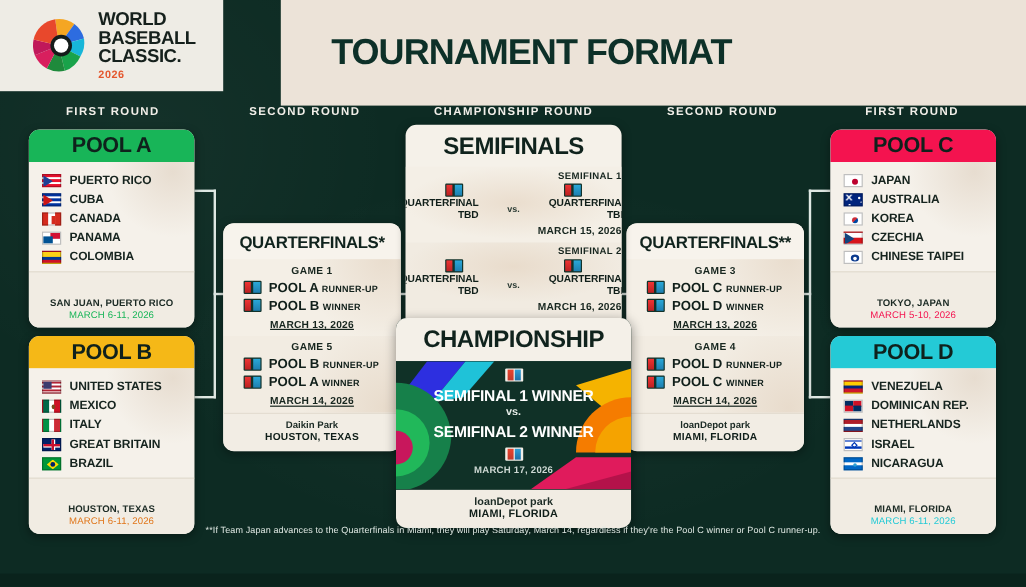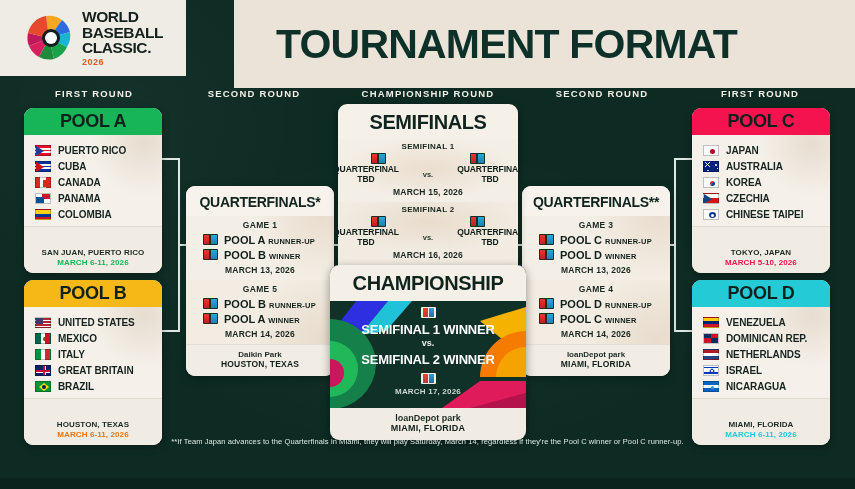--- a/index.html
+++ b/index.html
@@ -14,21 +14,21 @@
     overflow:hidden; }
 
   
   #header { position:absolute; left:0; top:0; width:855px; height:88px; display:flex;gap:48px; }
   #logo-box { width:186px; height:76px; background:#eeece5; display:flex; align-items:center; justify-content:center; gap:7px; }
   #logo-mark { width:52px; height:52px; position:relative; flex:none; }
   #logo-text { display:flex; flex-direction:column; line-height:1.0; }
   #logo-text .l { font-weight:900; font-size:15.5px; letter-spacing:-0.4px; color:#15201c; }
   #logo-text .yr { font-weight:900; font-size:9px; color:#e4572e; letter-spacing:0.5px; margin-top:2px; }
   #title-box { flex:1; background:#ece3d8; display:flex; align-items:center; padding-left:42px; }
-  #title-box h1 { font-size:41px; font-weight:900; letter-spacing:-0.8px; color:#0d3028; white-space:nowrap; }
+  #title-box h1 { font-size:30px; font-weight:900; letter-spacing:-0.8px; color:#0d3028; white-space:nowrap; }
 
   
   .round-label { position:absolute; top:88px; font-size:9.5px; font-weight:700; letter-spacing:1.2px;
                  color:#f2efe9; text-align:center; }
 
   
   .conn { position:absolute; background:#dfe8e3; }
 
   
   .pool { position:absolute; width:138px; border-radius:9px; overflow:hidden;
@@ -37,47 +37,47 @@
                font-size:18px; font-weight:900; letter-spacing:-0.3px; color:#0f211c; }
   .pool-body { padding:7px 0 4px 0;
                background:
                  radial-gradient(circle 78px at 120px 8px, rgba(214,196,176,.45), rgba(214,196,176,0) 70%),
                  #f5f1ea; }
   .team { display:flex; align-items:center; gap:7px; padding:2.5px 0 2.5px 11px; }
   .flag { width:16px; height:11px; flex:none; border:0.5px solid rgba(0,0,0,.25); position:relative; overflow:hidden; }
   .team-name { font-size:10px; font-weight:800; color:#16241f; letter-spacing:-0.1px; }
   .pool-foot { border-top:1px solid #e2dbcf; padding:5px 4px 6px; text-align:center; background:#f1ece3; }
   .pool-foot .city { font-size:8px; font-weight:700; color:#1b2a24; letter-spacing:.1px;margin-top:16px; }
-  .pool-foot .dates { font-size:8px; font-weight:700; letter-spacing:.1px; margin-top:1px; }
+  .pool-foot .dates { font-size:8px; font-weight:400; letter-spacing:.1px; margin-top:1px; }
 
   
   .qf { position:absolute; width:148px; border-radius:9px; overflow:hidden;
         background:#f5f1e9; box-shadow:0 2px 8px rgba(0,0,0,.35); }
   .qf-head { text-align:center; font-size:14px; font-weight:900; color:#10231d;
              padding:8px 0 6px; letter-spacing:-0.3px; background:#f7f3ec; }
   .qf-game { padding:4px 0 5px; text-align:center;
              background: radial-gradient(circle 96px at 135px 0px, rgba(222,203,182,.5), rgba(222,203,182,0) 72%), #f4efe6; }
   .qf-game.alt { background: radial-gradient(circle 96px at 135px 60px, rgba(222,203,182,.5), rgba(222,203,182,0) 72%), #f2ece2; }
   .qf-gtitle { font-size:8.5px; font-weight:800; color:#17261f; letter-spacing:.3px; margin-bottom:2px; }
   .qf-row { display:flex; align-items:center; gap:6px; padding:1.5px 0 1.5px 17px; }
   .qf-badge { width:15px; height:11px; flex:none; border-radius:1px; background:#12322a; position:relative; overflow:hidden; }
   .qf-badge::before{content:"";position:absolute;left:1px;top:1px;width:5px;height:9px;background:linear-gradient(#e33,#b22);}
   .qf-badge::after{content:"";position:absolute;right:1px;top:1px;width:6px;height:9px;background:linear-gradient(#2aa8d8,#1e7fb0);}
   .qf-team { font-size:11px; font-weight:900; color:#101f1a; }
   .qf-team small { font-size:7.5px; font-weight:800; letter-spacing:.2px; }
-  .qf-date { font-size:8.5px; font-weight:800; color:#17261f; margin-top:3px; letter-spacing:.2px; }
+  .qf-date { font-size:8.5px; font-weight:800; color:#17261f; margin-top:3px; letter-spacing:.2px;text-decoration:underline; }
   .qf-foot { text-align:center; padding:5px 4px 7px; border-top:1px solid #e4ddd1; background:#f2ede4; }
   .qf-foot .v1 { font-size:8px; font-weight:800; color:#1c2b25; }
   .qf-foot .v2 { font-size:8.5px; font-weight:900; color:#101f1a; letter-spacing:.2px; }
 
   
   #semis { position:absolute; left:338px; top:104px; width:180px; border-radius:9px; overflow:hidden;
            background:#f5f1e9; box-shadow:0 2px 8px rgba(0,0,0,.35); }
   #semis .sf-head { text-align:center; font-size:20px; font-weight:900; color:#10231d; padding:7px 0 5px; letter-spacing:-0.4px; }
-  .sf-block { padding:3px 0 5px; text-align:center; }
+  .sf-block { padding:3px 0 5px; text-align:right; }
   .sf-block.b1 { background: radial-gradient(ellipse 120px 40px at 90px 30px, rgba(226,207,186,.55), rgba(226,207,186,0) 75%), #f4efe6; }
   .sf-block.b2 { background: radial-gradient(ellipse 120px 40px at 90px 20px, rgba(226,207,186,.55), rgba(226,207,186,0) 75%), #f1ebe1; }
   .sf-title { font-size:8px; font-weight:800; color:#17261f; letter-spacing:.3px; }
   .sf-badges { display:flex; justify-content:center; gap:84px; margin:2px 0 0; }
   .sf-match { display:flex; align-items:center; justify-content:center; gap:24px; }
   .sf-tbd { font-size:8.5px; font-weight:900; color:#101f1a; letter-spacing:-.1px; }
   .sf-vs { font-size:7.5px; font-weight:800; color:#2a3a33; }
   .sf-date { font-size:8.5px; font-weight:800; color:#17261f; margin-top:3px; letter-spacing:.2px; }
   .sf-foot { text-align:center; padding:5px 0 7px; border-top:1px solid #e4ddd1; background:#f1ece3; }
   .sf-foot .v1 { font-size:9px; font-weight:800; color:#1c2b25; }

